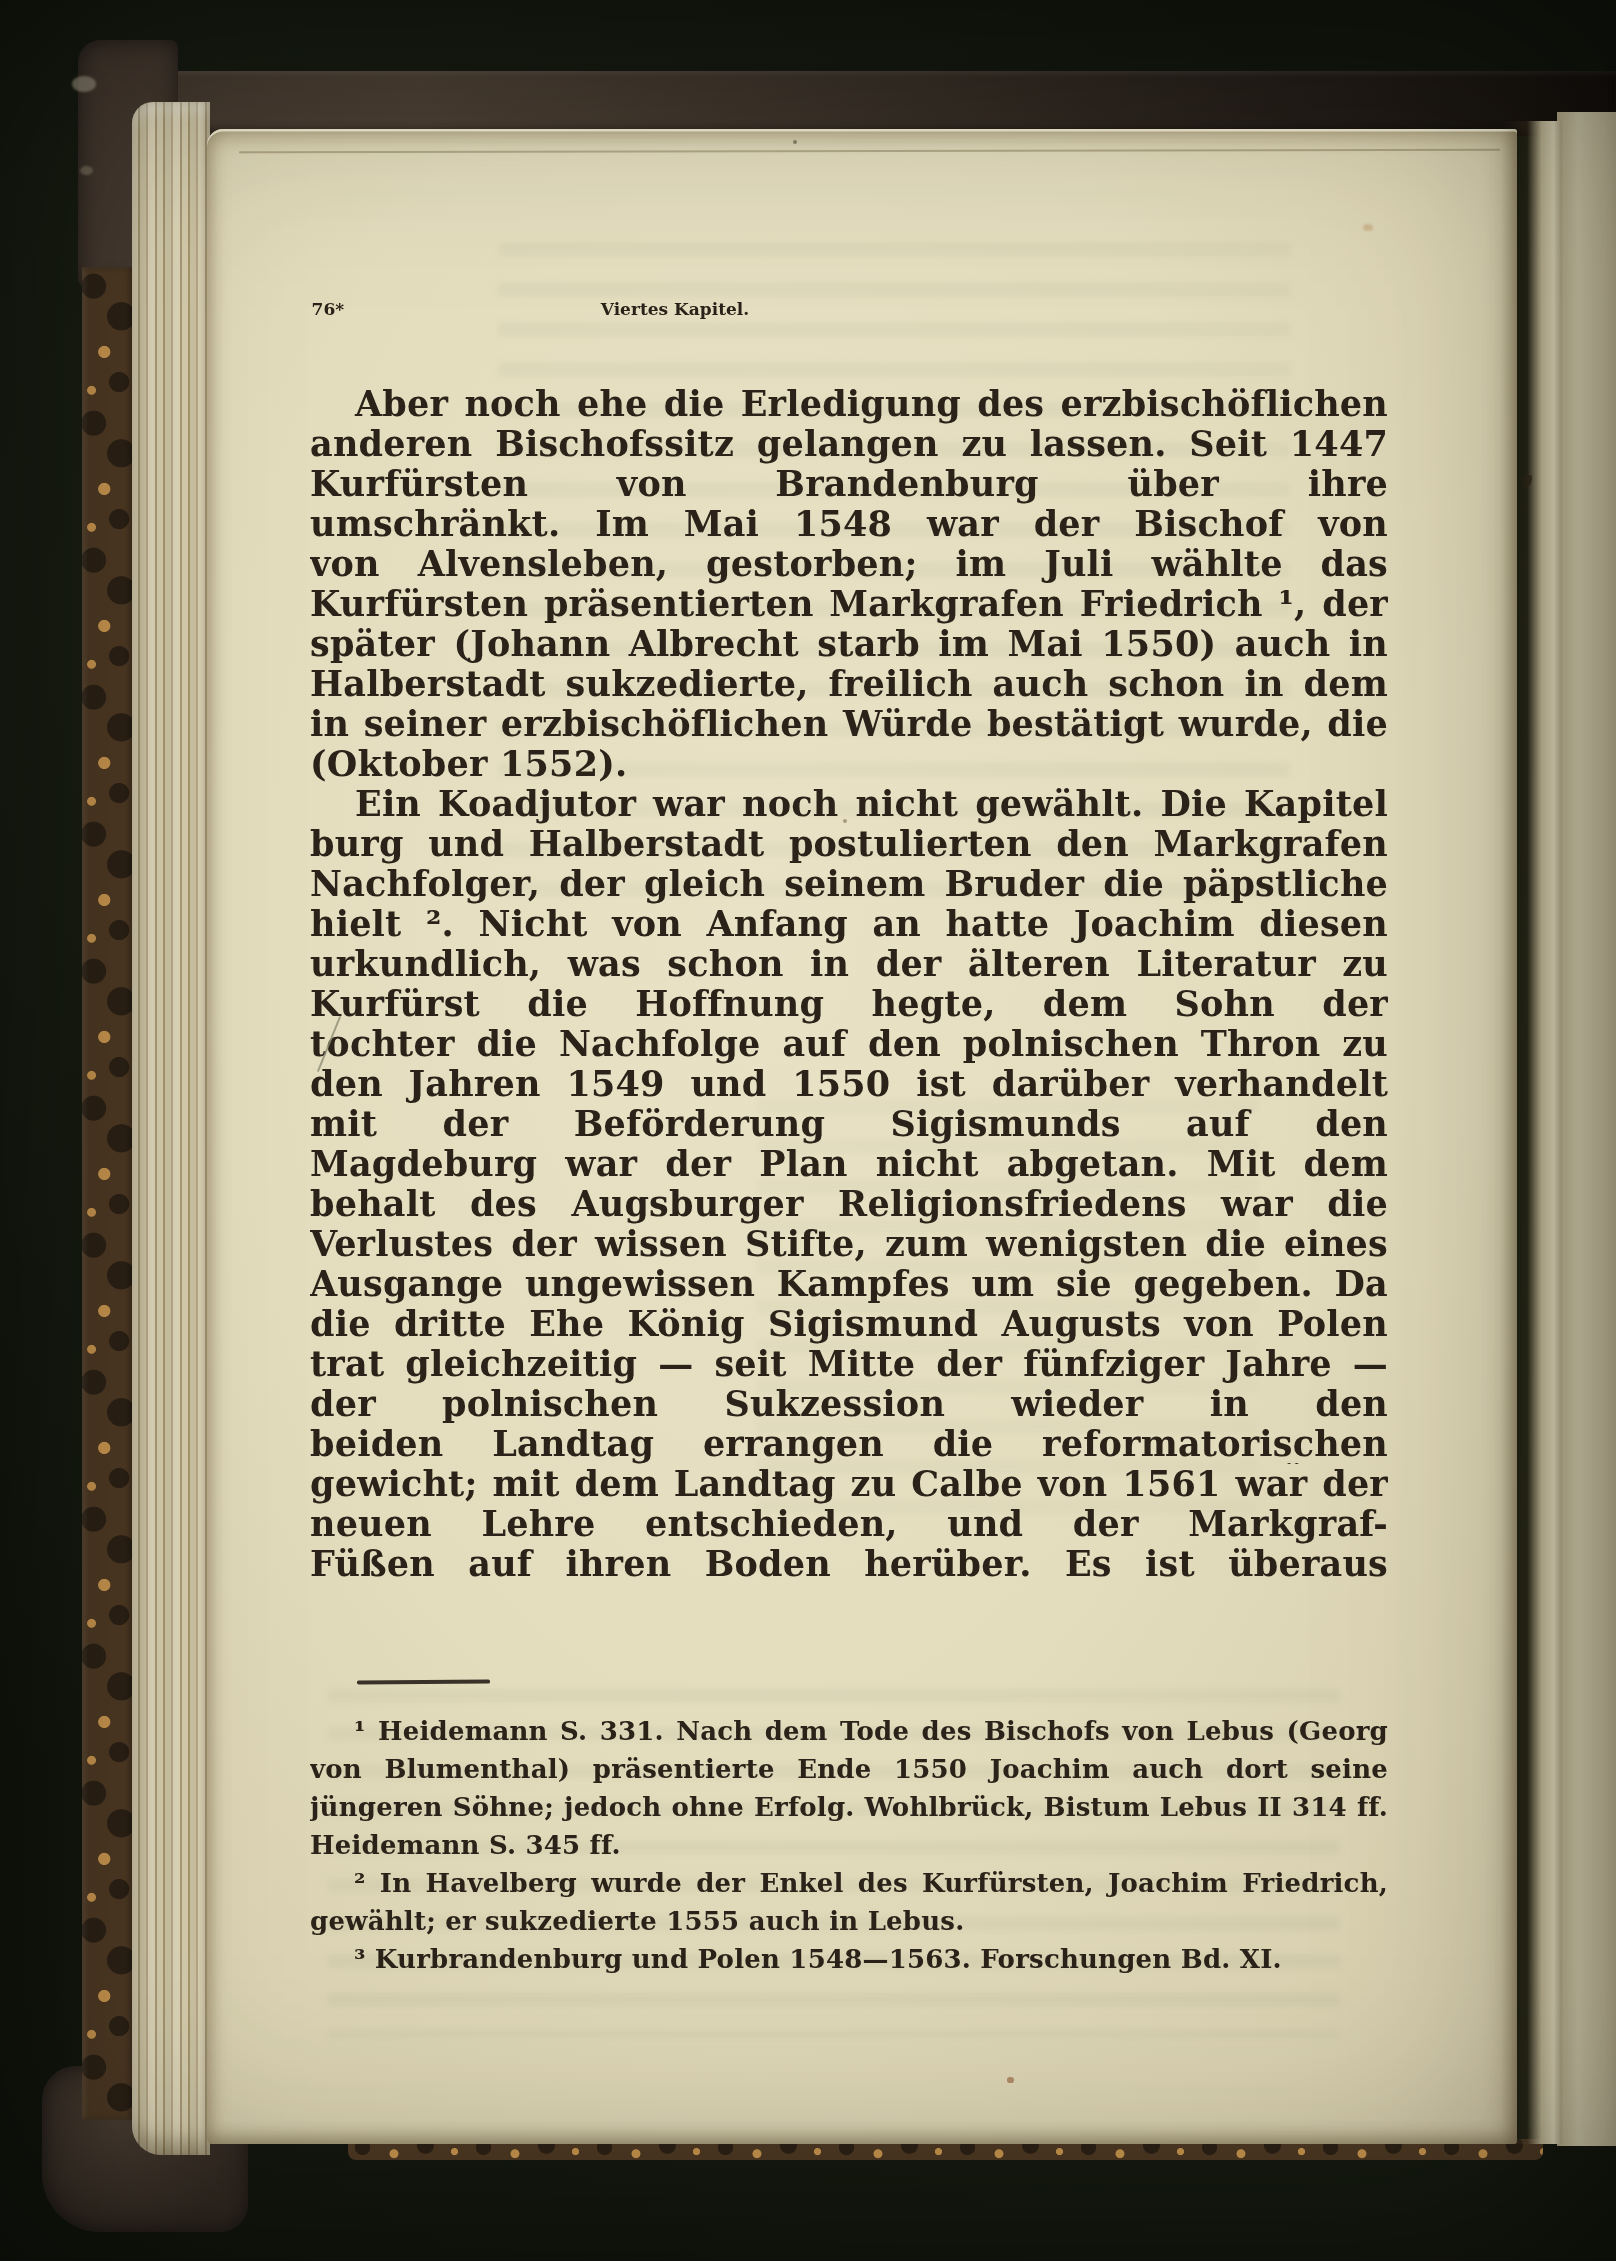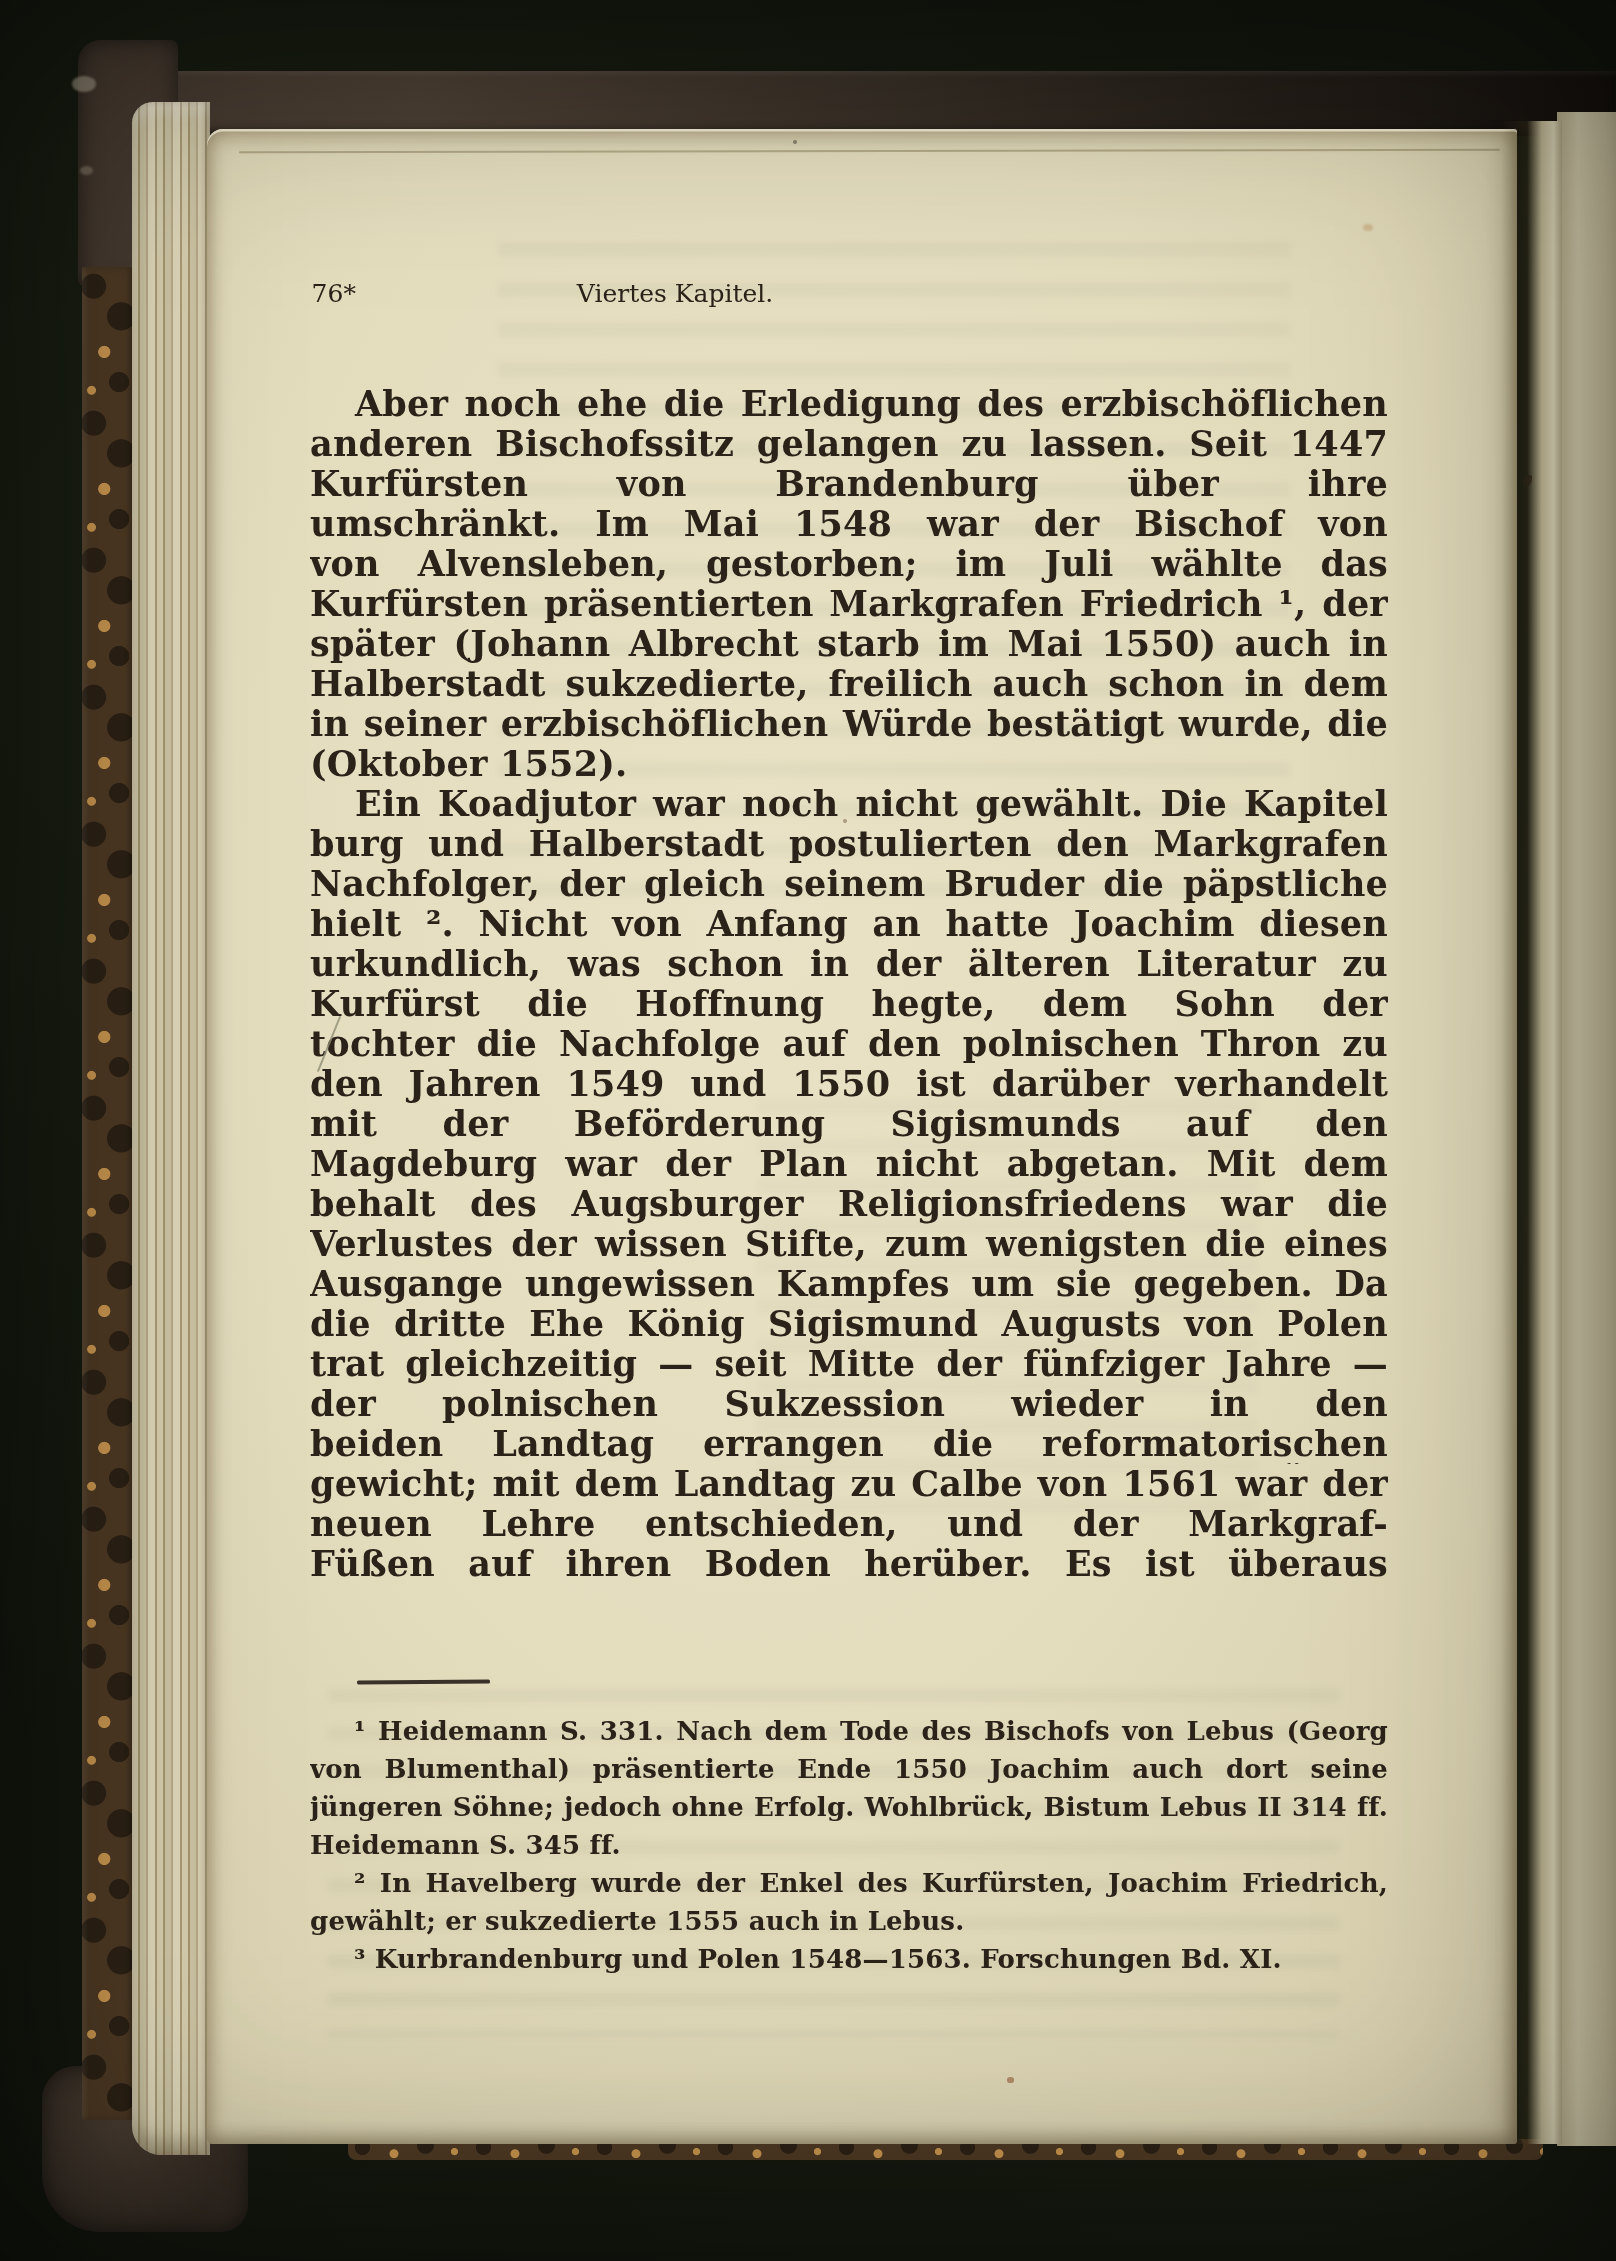--- a/index.html
+++ b/index.html
@@ -108,22 +108,22 @@
     background:rgba(125,110,75,.45);border-radius:1.6px;transform:rotate(-.12deg);}
   
   .ghost{position:absolute;pointer-events:none;filter:blur(3.2px);mix-blend-mode:multiply;}
   .ghost.g1{left:291px;top:113px;width:792px;height:663px;opacity:.3;
     background:repeating-linear-gradient(to bottom, rgba(108,128,112,.16) 0 14.6px, transparent 14.6px 40px);}
   .ghost.g2{left:121px;top:1560px;width:1011px;height:348px;opacity:.35;
     background:repeating-linear-gradient(to bottom, rgba(108,128,112,.17) 0 13px, transparent 13px 38px);}
   .ghost.g3{left:550px;top:970px;width:501px;height:420px;opacity:.22;
     background:repeating-linear-gradient(to bottom, rgba(108,128,112,.15) 0 14.6px, transparent 14.6px 40px);}
   
-  .header{position:absolute;left:103px;top:150px;width:1078px;height:37px;
-    font-size:25px;font-weight:400;}
+  .header{position:absolute;left:103px;top:170px;width:1078px;height:37px;
+    font-size:17px;font-weight:700;}
   .pagenum{position:absolute;left:1.6px;top:0;}
   .chapter{position:absolute;left:365px;top:0;transform:translateX(-50%);white-space:nowrap;}
   .title-dot{position:absolute;left:586px;top:11.3px;width:4px;height:4px;background:#4a4034;
     border-radius:50%;opacity:.55;}
   
   .body{position:absolute;left:103px;top:255px;width:1078px;
     font-size:35px;font-weight:600;letter-spacing:0.2px;}
   .body .line{height:40px;line-height:40px;white-space:nowrap;
     text-align:justify;text-align-last:justify;white-space:normal;overflow:hidden;}
   .body .line.indent{text-indent:45px;}

